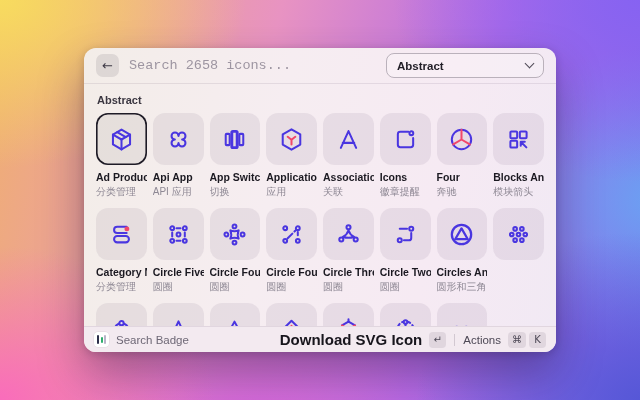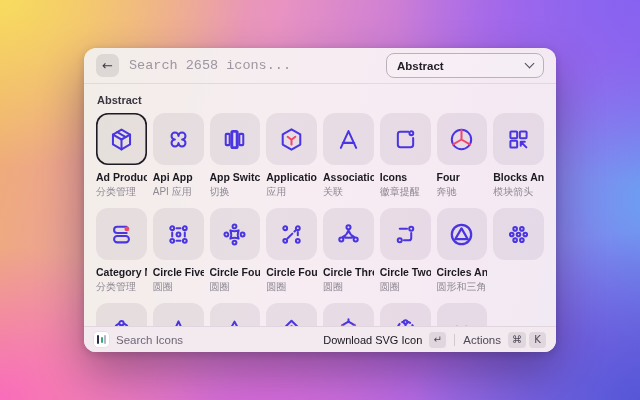--- a/index.html
+++ b/index.html
@@ -79,21 +79,21 @@
     width:15px; height:15px; border-radius:4px; background:#ffffff;
     box-shadow:0 0 0 .5px rgba(0,0,0,.08);
     display:flex; align-items:center; justify-content:center; gap:1.5px;
   }
   .brand-logo i { display:block; width:2px; border-radius:1px; }
   .bar1 { height:9px; background:#2c2f4a; }
   .bar2 { height:6px; background:#2fae6e; }
   .bar3 { height:9px; background:#b9b3c9; }
   .brand-name { font-size:11.5px; color:#6e6876; }
   .footer-spacer { flex:1; }
-  .primary-action { font-size:11px; font-weight:normal; color:#17151c; }
+  .primary-action { font-size:15px; font-weight:bold; color:#17151c; }
   .key-badge {
     min-width:17px; height:16px; padding:0 4px; border-radius:4px;
     background:rgba(35,22,45,.09); display:flex; align-items:center; justify-content:center;
     font-size:10px; color:#4d4855; cursor:pointer;
     font-family:"DejaVu Sans", sans-serif;
   }
   .footer-divider { width:1px; height:12px; background:rgba(40,25,50,.16); margin:0 1px; }
   .actions-label { font-size:11.5px; color:#4d4855;text-align:center; }
   .kbd-group { display:flex; gap:3px; }
 </style>
@@ -376,21 +376,21 @@
         </div>
       </div>
   </div>
 
   <div class="footer">
     <span class="brand-logo">
       <i class="bar1"></i>
         <i class="bar2"></i>
         <i class="bar3"></i>
     </span>
-    <span class="brand-name">Search Icons</span>
+    <span class="brand-name">Search Badge</span>
     <span class="footer-spacer"></span>
     <span class="primary-action">Download SVG Icon</span>
     <span class="key-badge">↵</span>
     <span class="footer-divider"></span>
     <span class="actions-label">Actions</span>
     <span class="kbd-group">
       <span class="key-badge">⌘</span>
       <span class="key-badge">K</span>
     </span>
   </div>

